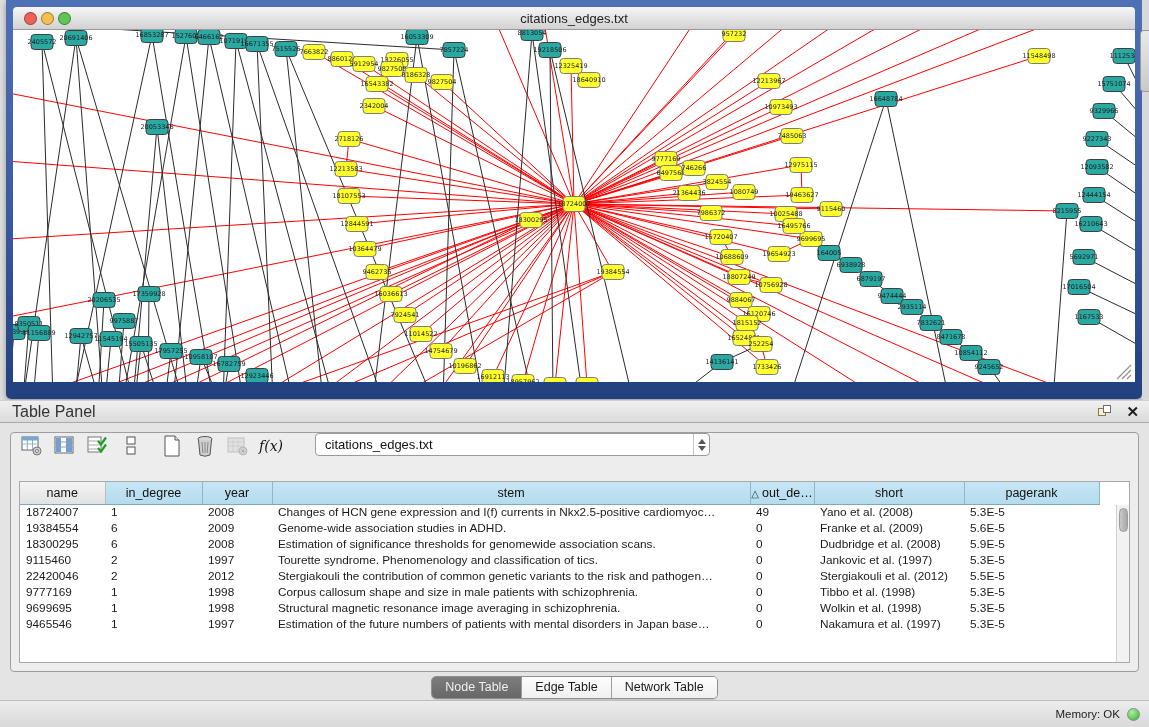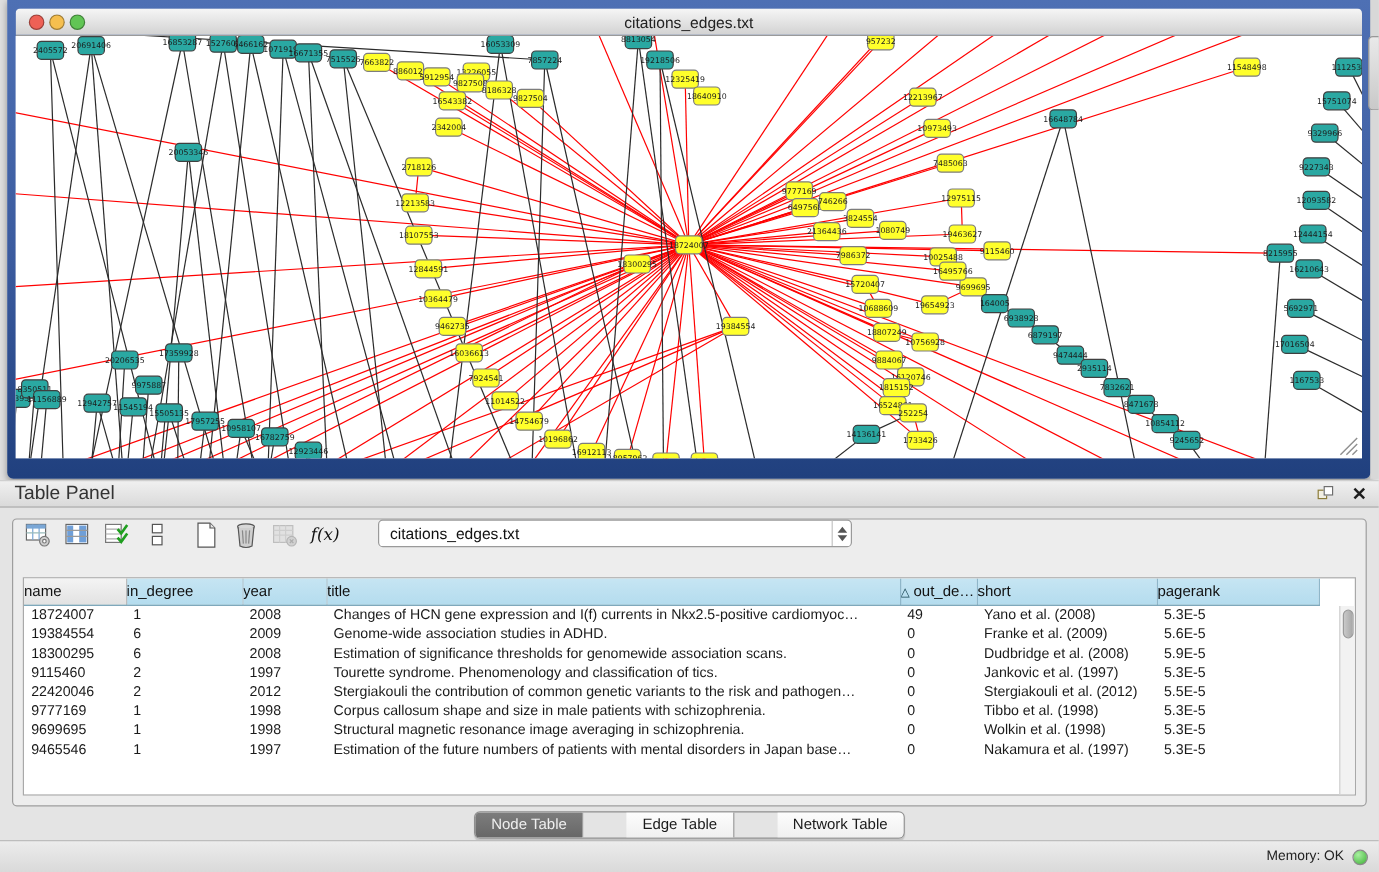--- a/index.html
+++ b/index.html
@@ -44,31 +44,31 @@
     border-radius:4px; display:flex; align-items:center; position:relative; }
   #combo-value { font-size:13px; color:#111; padding-left:9px; flex:1; }
   #combo-stepper { width:16px; height:100%; border-left:1px solid #c4c4c4; display:flex; flex-direction:column;
     align-items:center; justify-content:center; }
   #combo-stepper .up { width:0; height:0; border-left:4px solid transparent; border-right:4px solid transparent; border-bottom:5px solid #555; margin-bottom:2px; }
   #combo-stepper .dn { width:0; height:0; border-left:4px solid transparent; border-right:4px solid transparent; border-top:5px solid #555; }
 
   #table-wrap { position:absolute; left:8px; top:48px; right:8px; bottom:8px;
     background:#fff; border:1px solid #a9a9a9; overflow:hidden; }
   table { border-collapse:collapse; table-layout:fixed; width:1079px; }
-  th { height:22px; font-size:12.5px; font-weight:normal; color:#111; text-align:left;
+  th { height:22px; font-size:12.5px; font-weight:normal; color:#111; text-align:center;
     background:linear-gradient(180deg,#c6e5f3,#b4dcee); border-right:1px solid #8fb6c9; border-bottom:1px solid #7fa8bb; overflow:hidden; white-space:nowrap; }
   th.name-col { background:linear-gradient(180deg,#f4f4f4,#e2e2e2); border-right:1px solid #bcbcbc; }
   td { height:16px; font-size:11.8px; color:#1a1a1a; white-space:nowrap; overflow:hidden; text-overflow:ellipsis; padding:0 2px 0 6px; }
   .sort-tri { font-size:10px; color:#14414f; margin-right:3px; }
   #v-scroll { position:absolute; right:0; top:23px; bottom:0; width:13px; background:#f2f2f2; border-left:1px solid #d0d0d0; }
   #v-thumb { position:absolute; left:2px; top:3px; width:9px; height:24px; border-radius:5px;
     background:linear-gradient(90deg,#c9c9c9,#a8a8a8); border:1px solid #9b9b9b; }
 
   #tab-row { position:absolute; left:0; right:0; top:276px; display:flex; justify-content:center; }
-  #segmented { display:flex; border:1px solid #8f8f8f; border-radius:5px; overflow:hidden; box-shadow:0 1px 1px rgba(0,0,0,.15);gap:36px; }
+  #segmented { display:flex; border:1px solid #8f8f8f; border-radius:5px; overflow:hidden; box-shadow:0 1px 1px rgba(0,0,0,.15); }
   .seg-tab { font-size:12.5px; padding:3px 13px 4px 13px; background:linear-gradient(180deg,#fdfdfd,#f0f0f0); color:#1a1a1a; border-right:1px solid #9e9e9e; cursor:default; }
   .seg-tab:last-child { border-right:none; }
   .seg-tab.active { background:linear-gradient(180deg,#7d7d7d,#676767); color:#efefef; }
 
   
   #status-bar { position:absolute; left:0; top:700px; width:1149px; height:27px;
     background:linear-gradient(180deg,#ececec,#d9d9d9); border-top:1px solid #bdbdbd;
     display:flex; align-items:center; justify-content:flex-end; }
   #memory-label { font-size:11.5px; color:#222; margin-right:7px;margin-left:48px; }
   #memory-led { width:13px; height:13px; border-radius:50%; margin-right:9px;
@@ -787,21 +787,21 @@
             <col style="width: 478px;">
             <col style="width: 64px;">
             <col style="width: 150px;">
             <col style="width: 135px;">
           </colgroup>
         <thead>
             <tr id="table-head-row">
               <th class="name-col">name</th>
               <th>in_degree</th>
               <th>year</th>
-              <th>title</th>
+              <th>stem</th>
               <th><span class="sort-tri">△</span>out_de…</th>
               <th>short</th>
               <th>pagerank</th>
             </tr>
           </thead>
         <tbody id="table-body">
             <tr>
               <td>18724007</td>
               <td>1</td>
               <td>2008</td>

